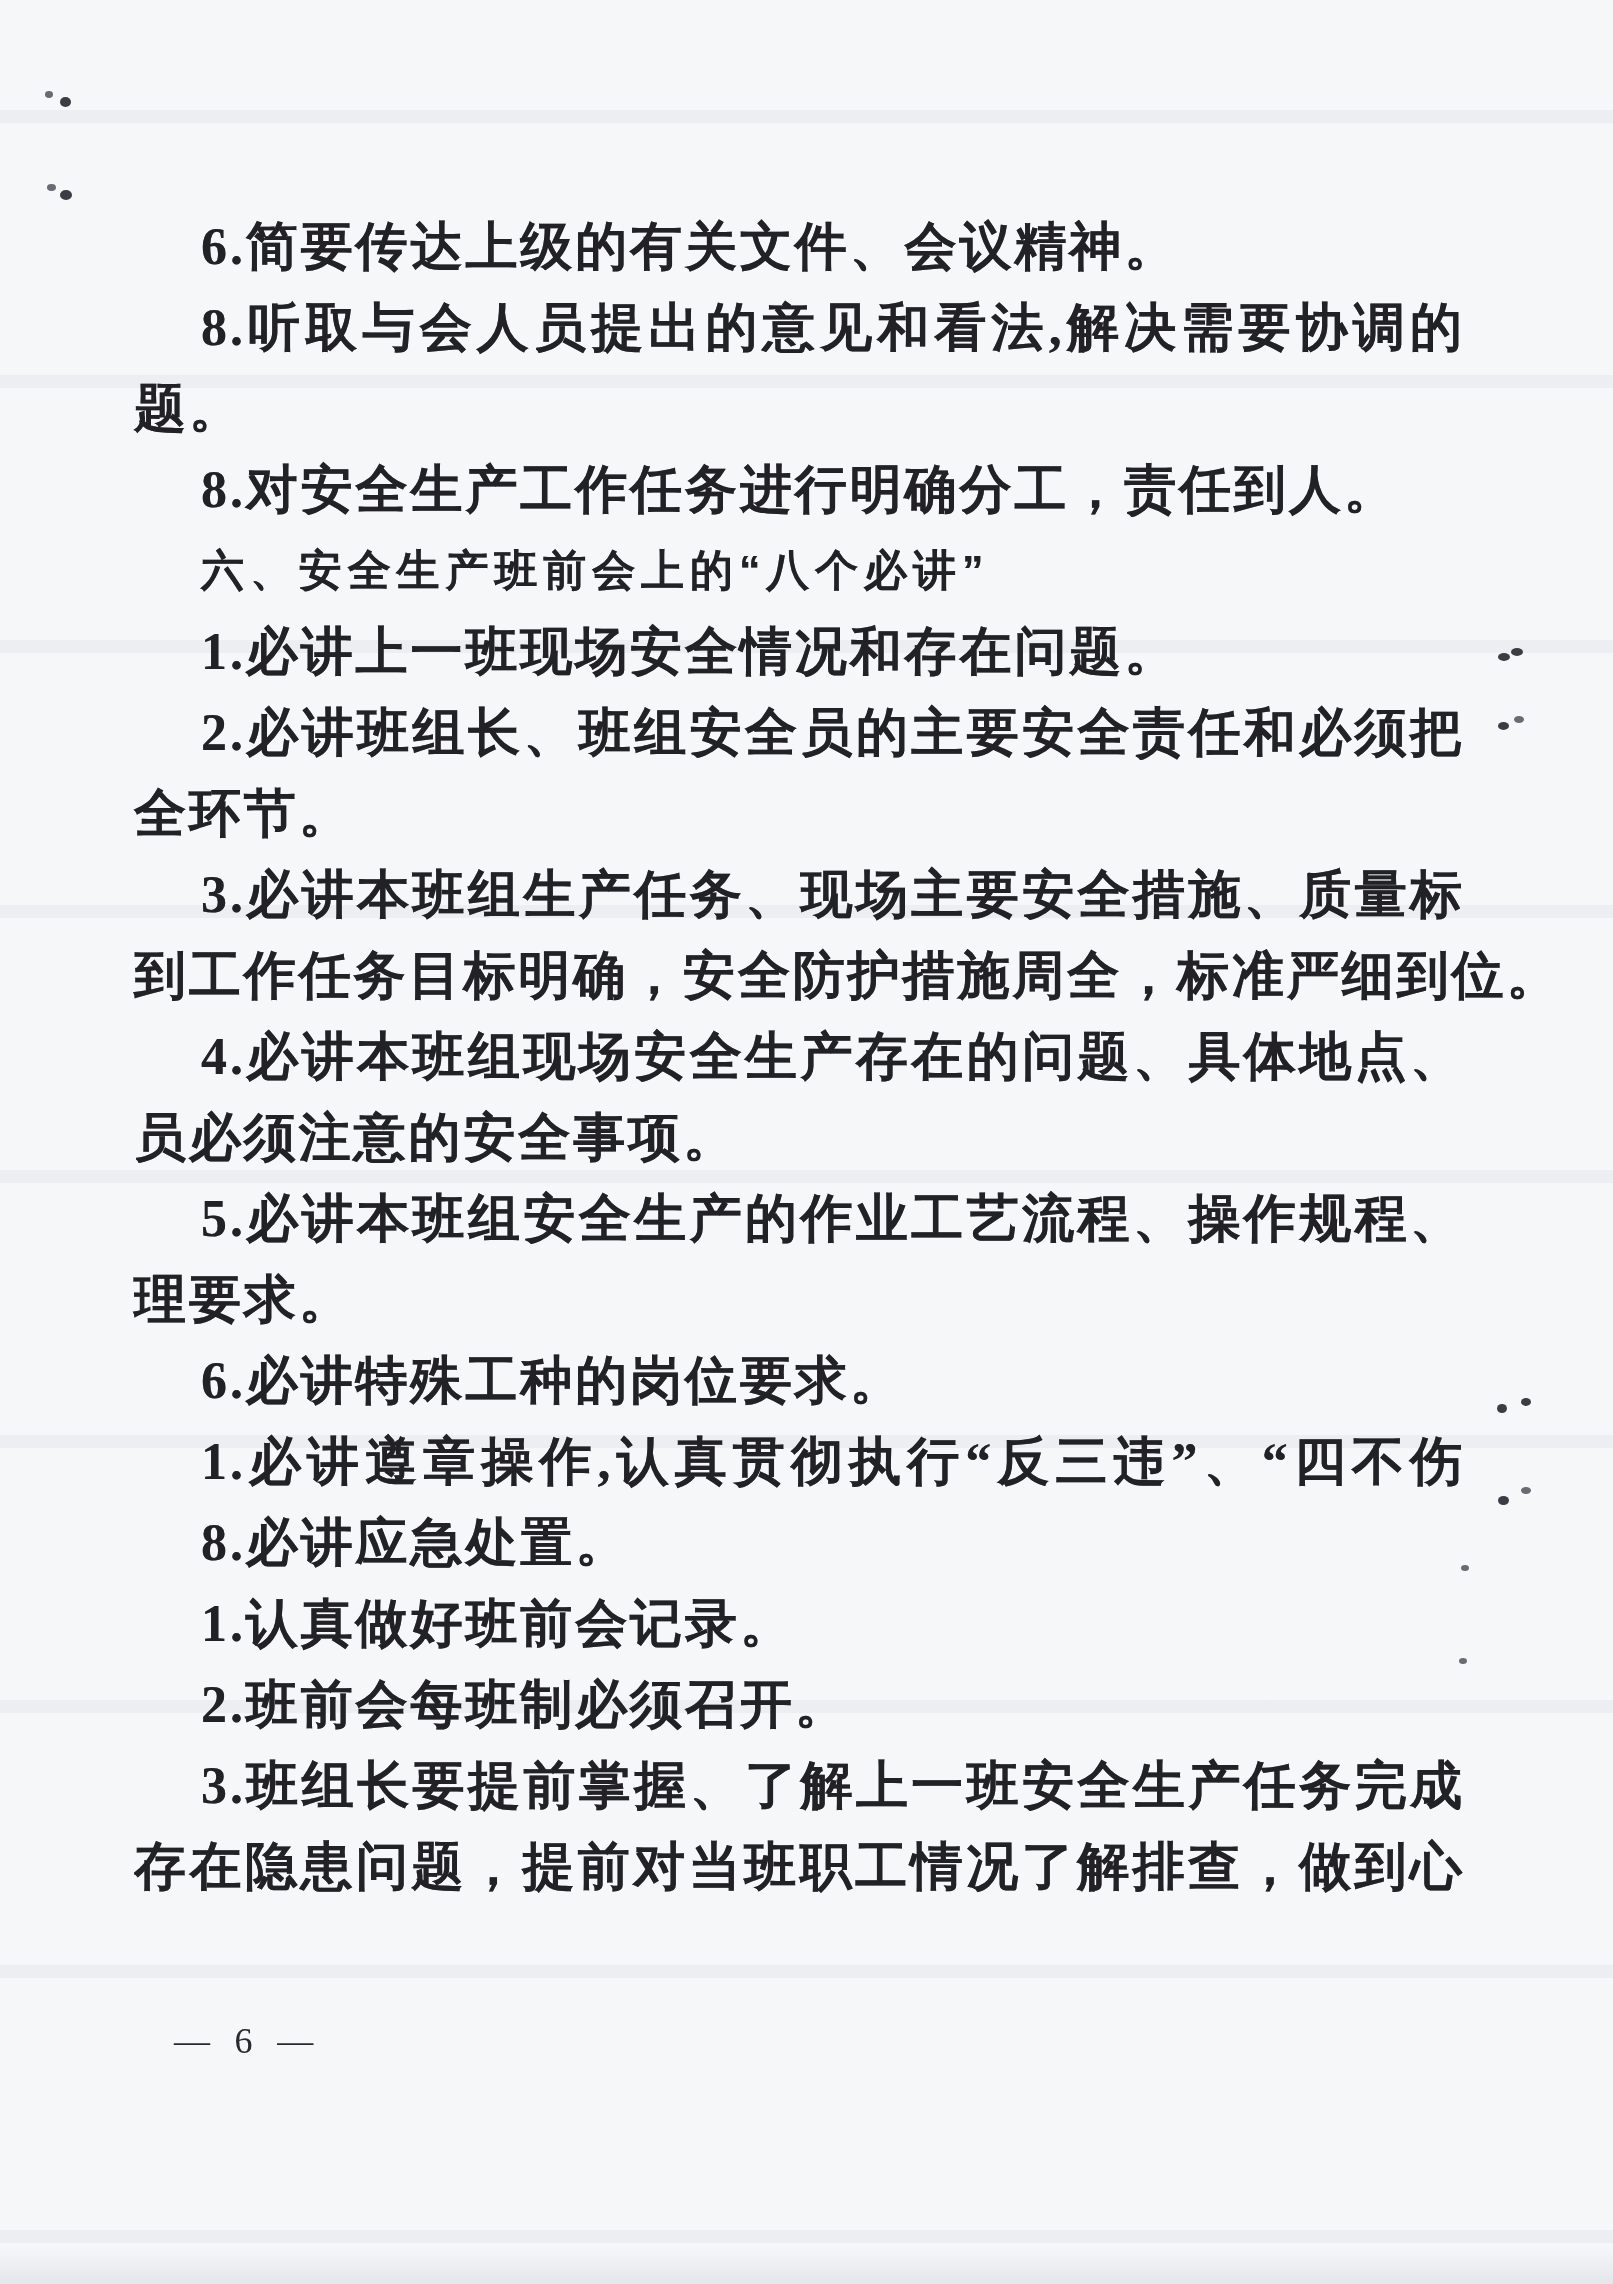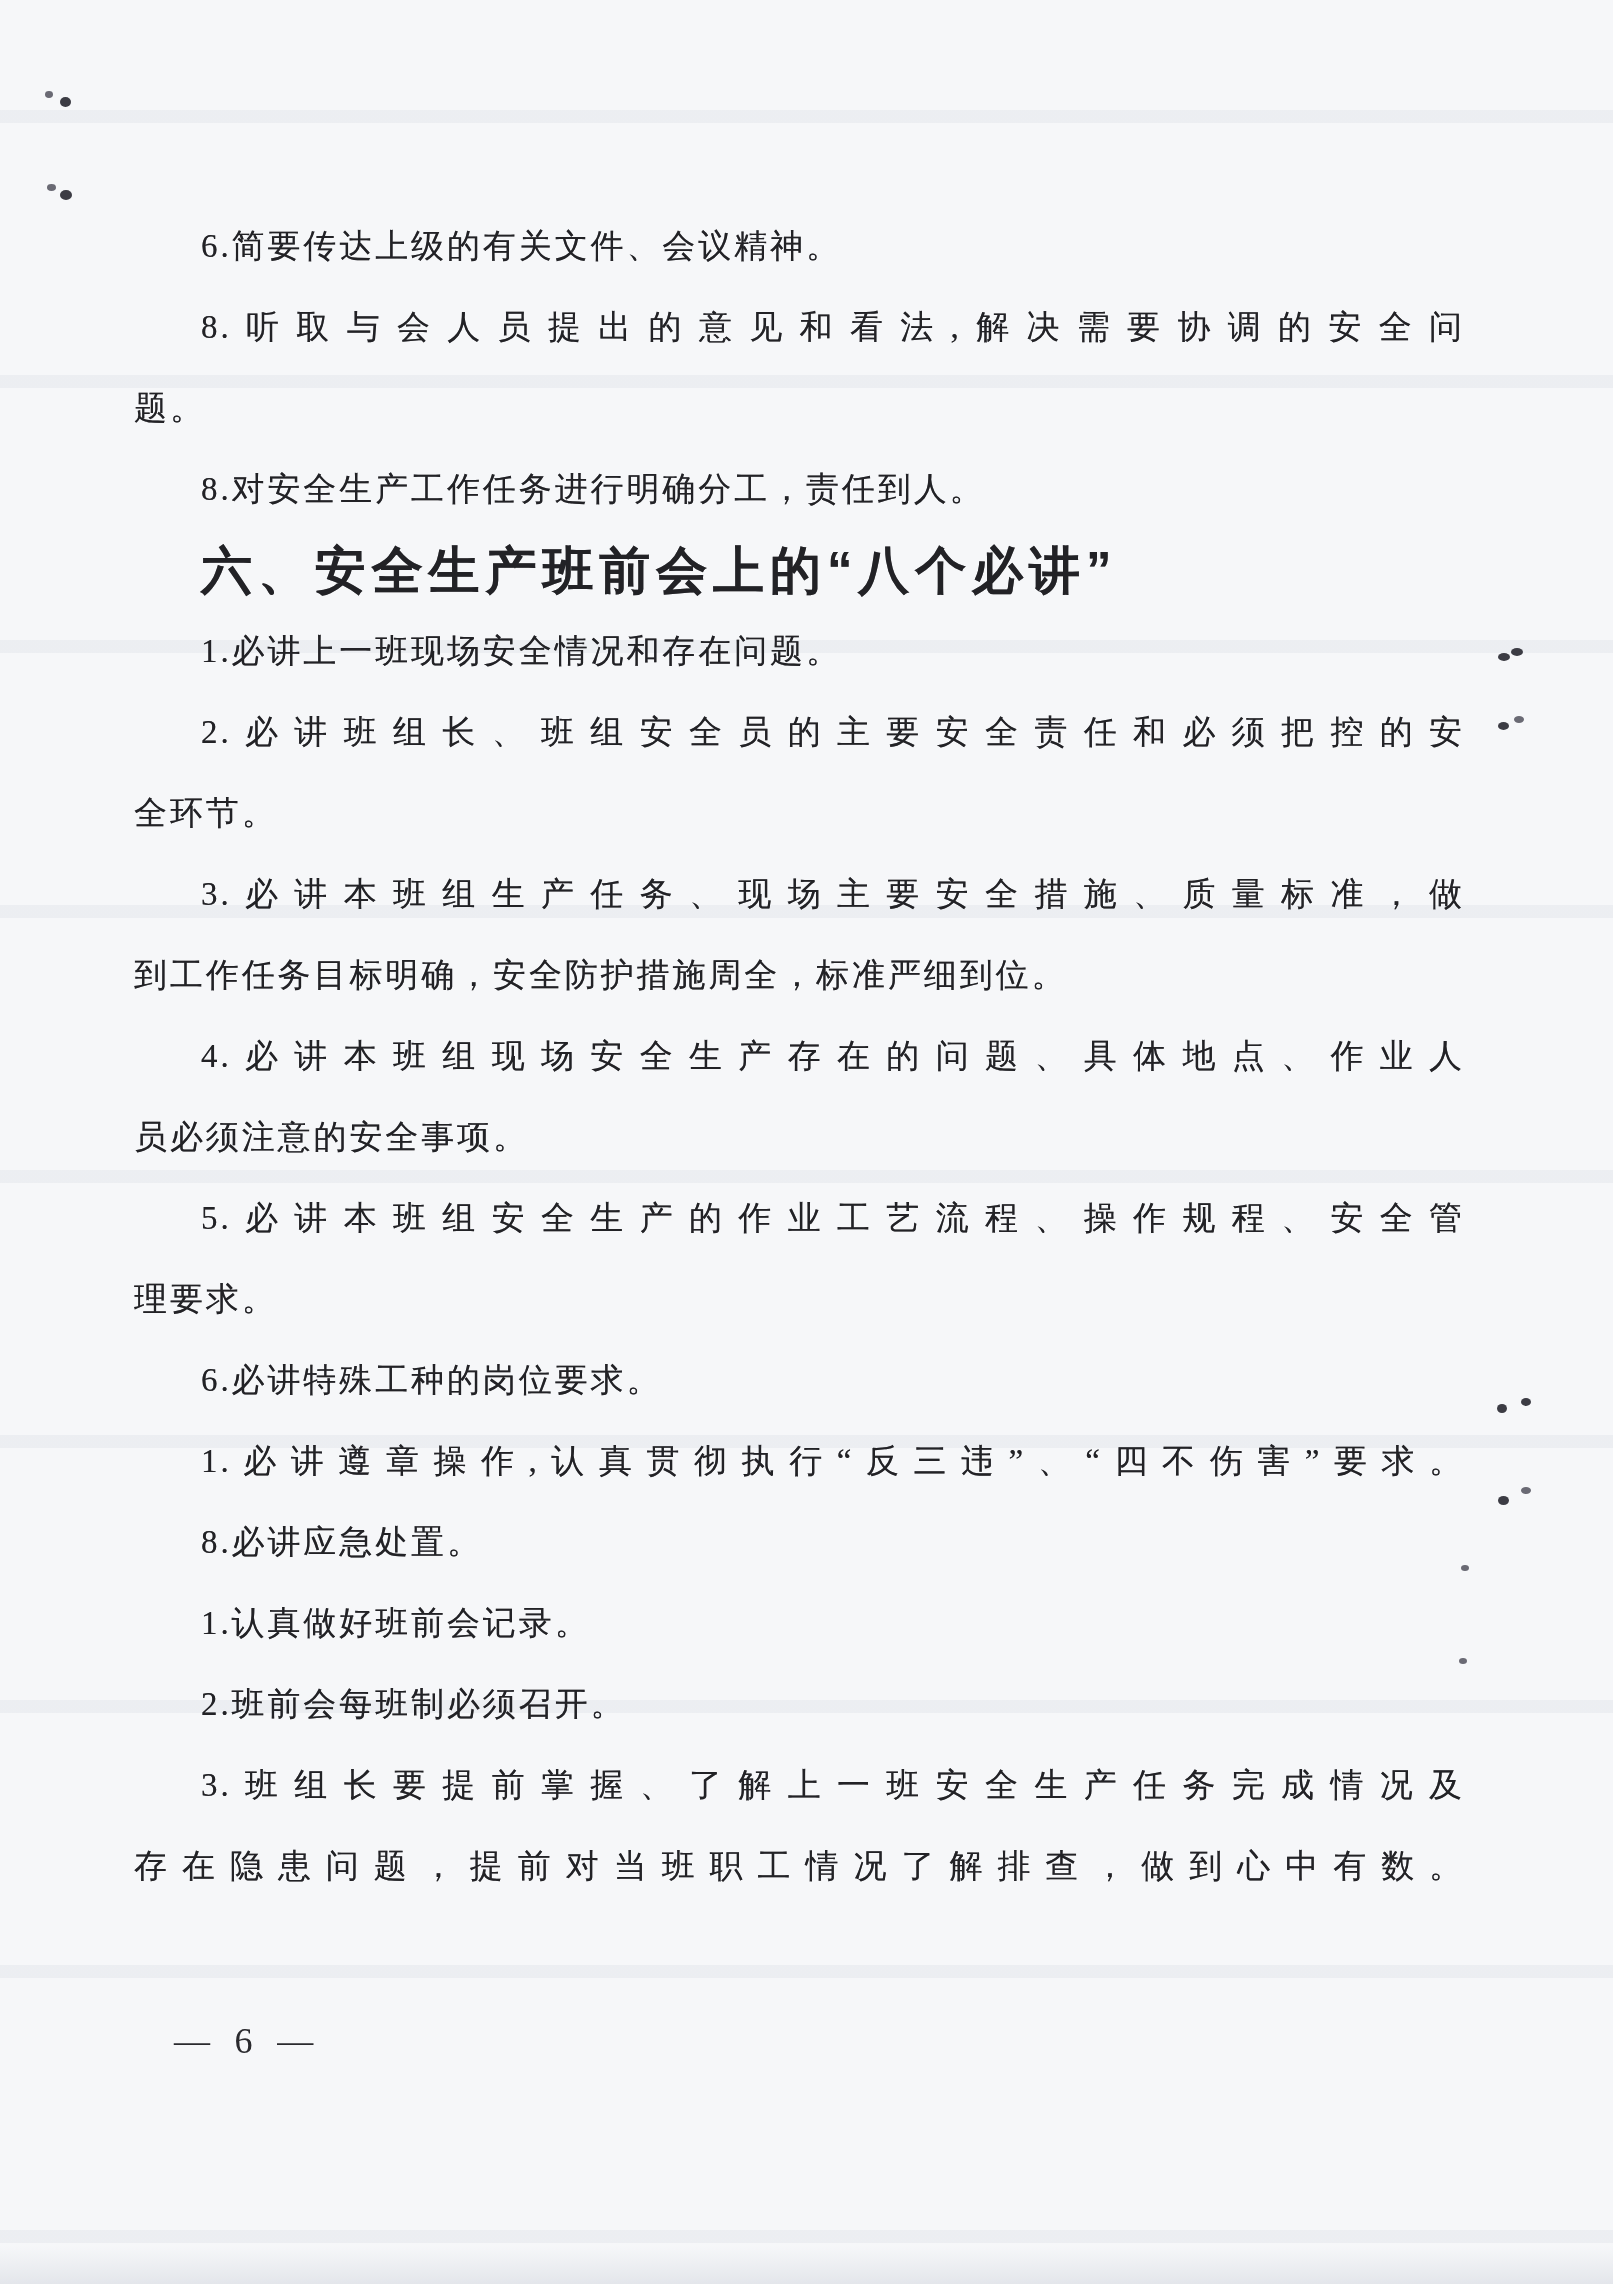--- a/index.html
+++ b/index.html
@@ -31,40 +31,41 @@
     position:absolute;left:0;right:0;bottom:0;height:39px;
     background:linear-gradient(180deg, rgba(0,0,0,0), rgba(170,178,192,0.25));
     pointer-events:none;
   }
   .content{
     position:absolute;
     left:134px;top:206px;
     width:1331px;
   }
   .line{
-    font-size:33px;
+    font-size:52px;
     line-height:81px;
     height:81px;
     letter-spacing:2.9px;
     white-space:nowrap;
     overflow:visible;
     text-shadow:0 0 0.6px rgba(30,30,34,0.55);
+    font-weight:bold;
   }
   .line.indent{ text-indent:67px; }
   .line.justify{
     white-space:normal;
     text-align:justify;
     text-align-last:justify;
     text-justify:inter-character;
     overflow:hidden;
   }
   .line.bold{
     font-family:"Liberation Sans", sans-serif;
     font-weight:bold;
-    font-size:51px;
+    font-size:43px;
     letter-spacing:5.9px;
   }
   .page-number{
     position:absolute;
     left:174px;top:2017px;
     font-size:36px;
     line-height:49px;
     letter-spacing:7.8px;
     color:#2a2a2e;
   }

